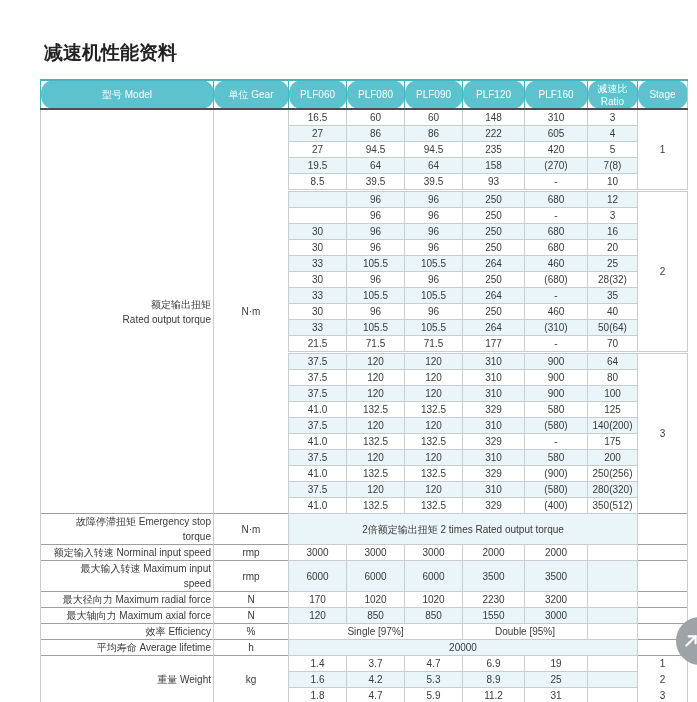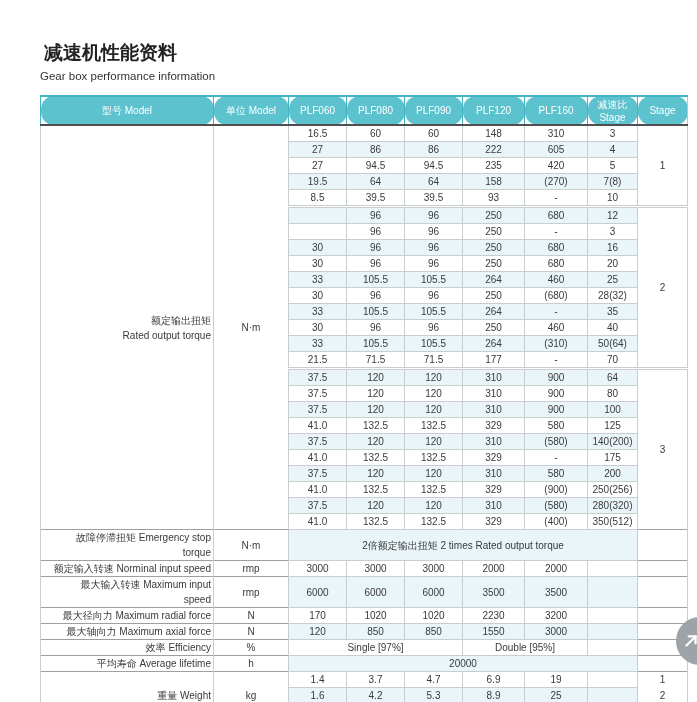--- a/index.html
+++ b/index.html
@@ -24,44 +24,43 @@
   table{border-left:1px solid #bfc4c7;border-right:1px solid #bfc4c7;border-bottom:1px solid #9aa0a3;}
   .fab{position:absolute;left:676px;top:617px;width:48px;height:48px;border-radius:50%;
        background:var(--fab,#9da3a6);cursor:pointer;display:flex;align-items:center;justify-content:center;}
   .fab svg{width:22px;height:22px;margin-right:18px;}
 </style>
 </head>
 <body>
 
 <div class="page">
   <div class="title">减速机性能资料</div>
-  <div class="subtitle">Gear box performance information</div>
 
   <table>
     <colgroup>
       <col style="width:173px">
         <col style="width:75px">
         <col style="width:58px">
         <col style="width:58px">
       <col style="width:58px">
         <col style="width:62px">
         <col style="width:63px">
         <col style="width:50px">
         <col style="width:50px">
     </colgroup>
     <thead>
       <tr>
           <th>型号 Model</th>
-          <th>单位 Model</th>
+          <th>单位 Gear</th>
           <th>PLF060</th>
           <th>PLF080</th>
           <th>PLF090</th>
           <th>PLF120</th>
           <th>PLF160</th>
-          <th>减速比 Stage</th>
+          <th>减速比 Ratio</th>
           <th>Stage</th>
         </tr>
     </thead>
     <tbody>
         <tr class="">
           <td class="model-cell" rowspan="25">
             <div>额定输出扭矩</div>
             <div>Rated output torque</div>
           </td>
           <td rowspan="25">N·m</td>

